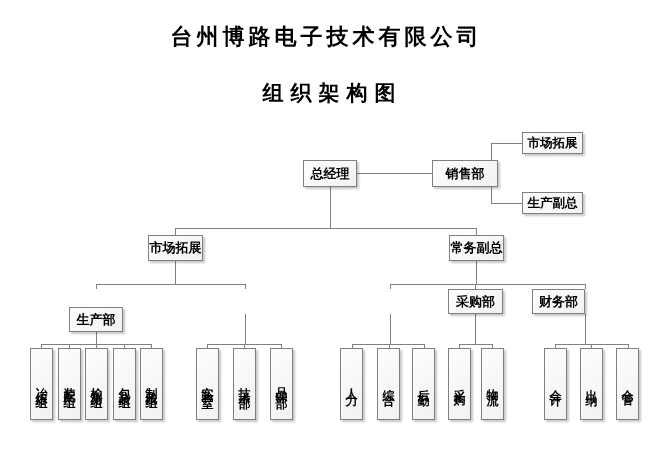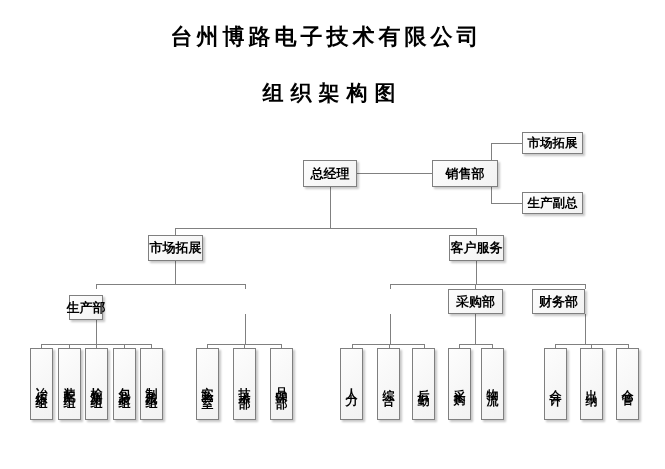--- a/index.html
+++ b/index.html
@@ -92,23 +92,23 @@
   <div class="vl" style="left:555px;top:344px;height:5px"></div>
   <div class="vl" style="left:591px;top:344px;height:5px"></div>
   <div class="vl" style="left:628px;top:344px;height:5px"></div>
 
   <div class="box" style="left:303px;top:160px;width:54px;height:27px">总经理</div>
   <div class="box" style="left:432px;top:160px;width:66px;height:27px">销售部</div>
   <div class="box sm" style="left:522px;top:132px;width:61px;height:22px">市场拓展</div>
   <div class="box sm" style="left:522px;top:192px;width:61px;height:22px">生产副总</div>
 
   <div class="box" style="left:148px;top:235px;width:55px;height:26px">市场拓展</div>
-  <div class="box" style="left:449px;top:235px;width:55px;height:26px">客户服务</div>
+  <div class="box" style="left:449px;top:235px;width:55px;height:26px">常务副总</div>
 
-  <div class="box" style="left:69px;top:295px;width:34px;height:25px">生产部</div>
+  <div class="box" style="left:69px;top:307px;width:54px;height:25px">生产部</div>
   <div class="box" style="left:448px;top:289px;width:55px;height:25px">采购部</div>
   <div class="box" style="left:532px;top:289px;width:53px;height:25px">财务部</div>
 
   <div class="box vbox" style="left:30px;top:348px;width:23px;height:72px">冶炼组</div>
   <div class="box vbox" style="left:58px;top:348px;width:23px;height:72px">装配组</div>
   <div class="box vbox" style="left:85px;top:348px;width:23px;height:72px">检测组</div>
   <div class="box vbox" style="left:113px;top:348px;width:23px;height:72px">包装组</div>
   <div class="box vbox" style="left:140px;top:348px;width:23px;height:72px">制线组</div>
 
   <div class="box vbox" style="left:196px;top:348px;width:23px;height:72px">实验室</div>

